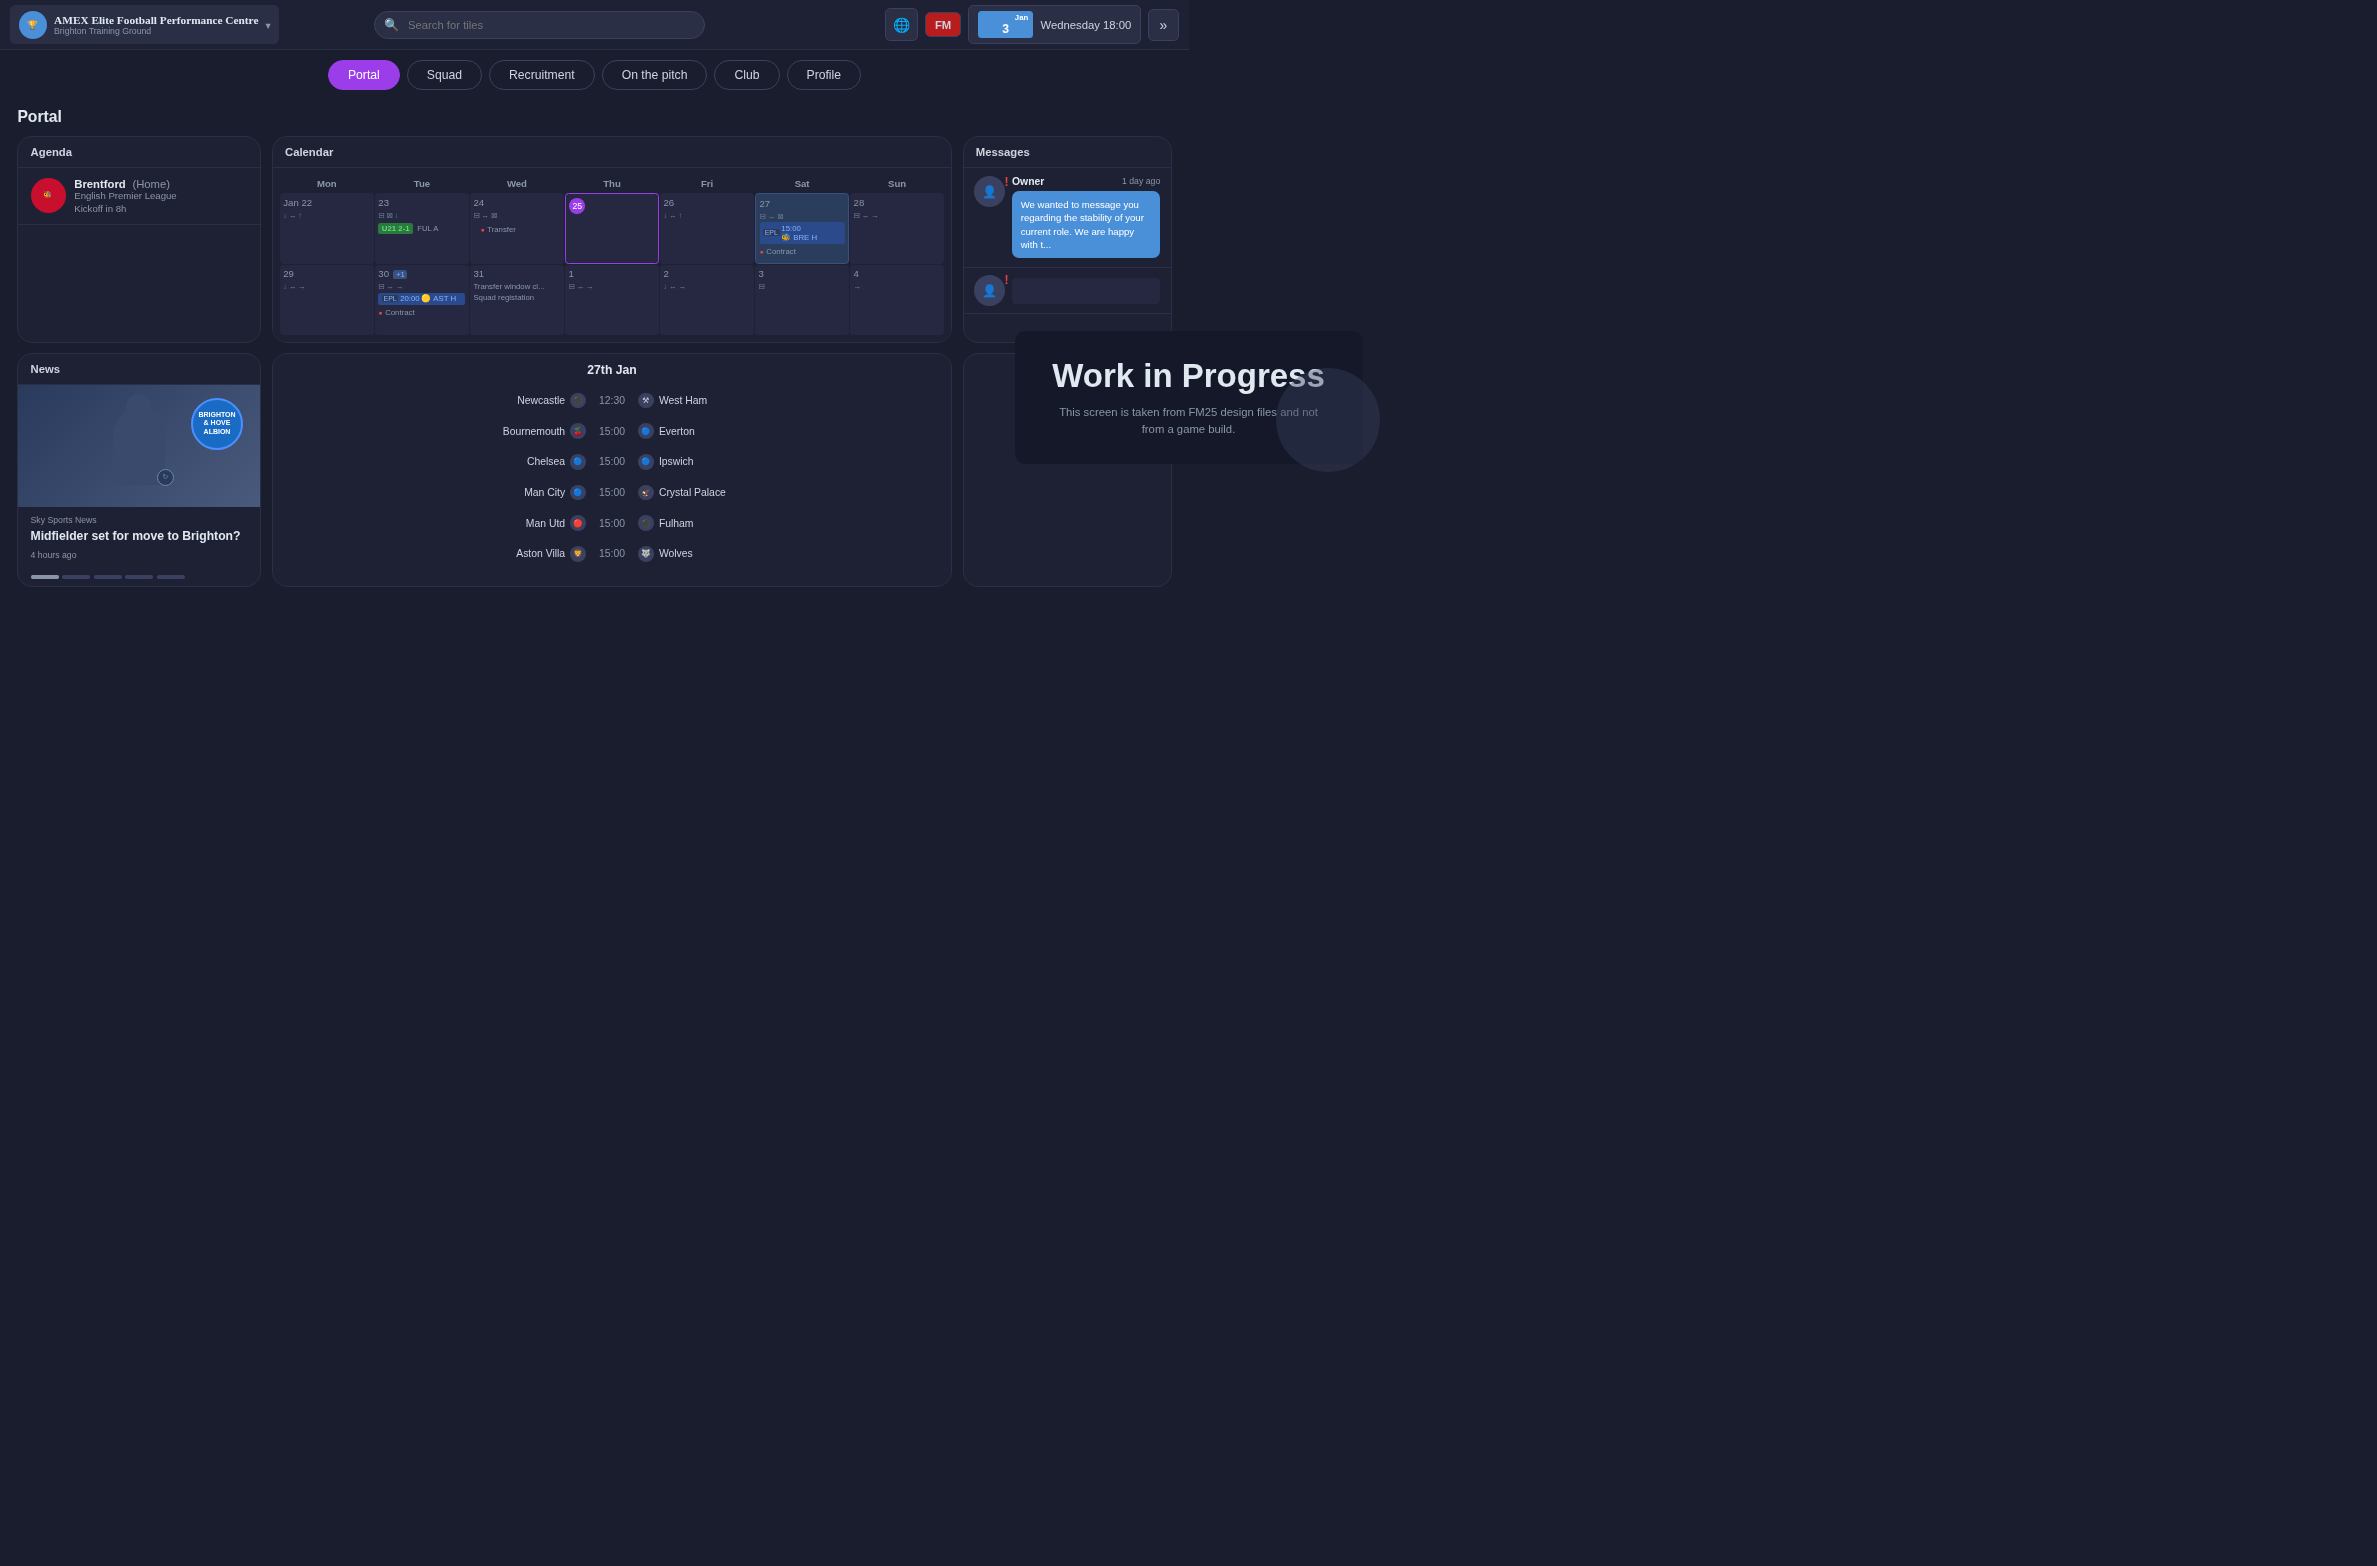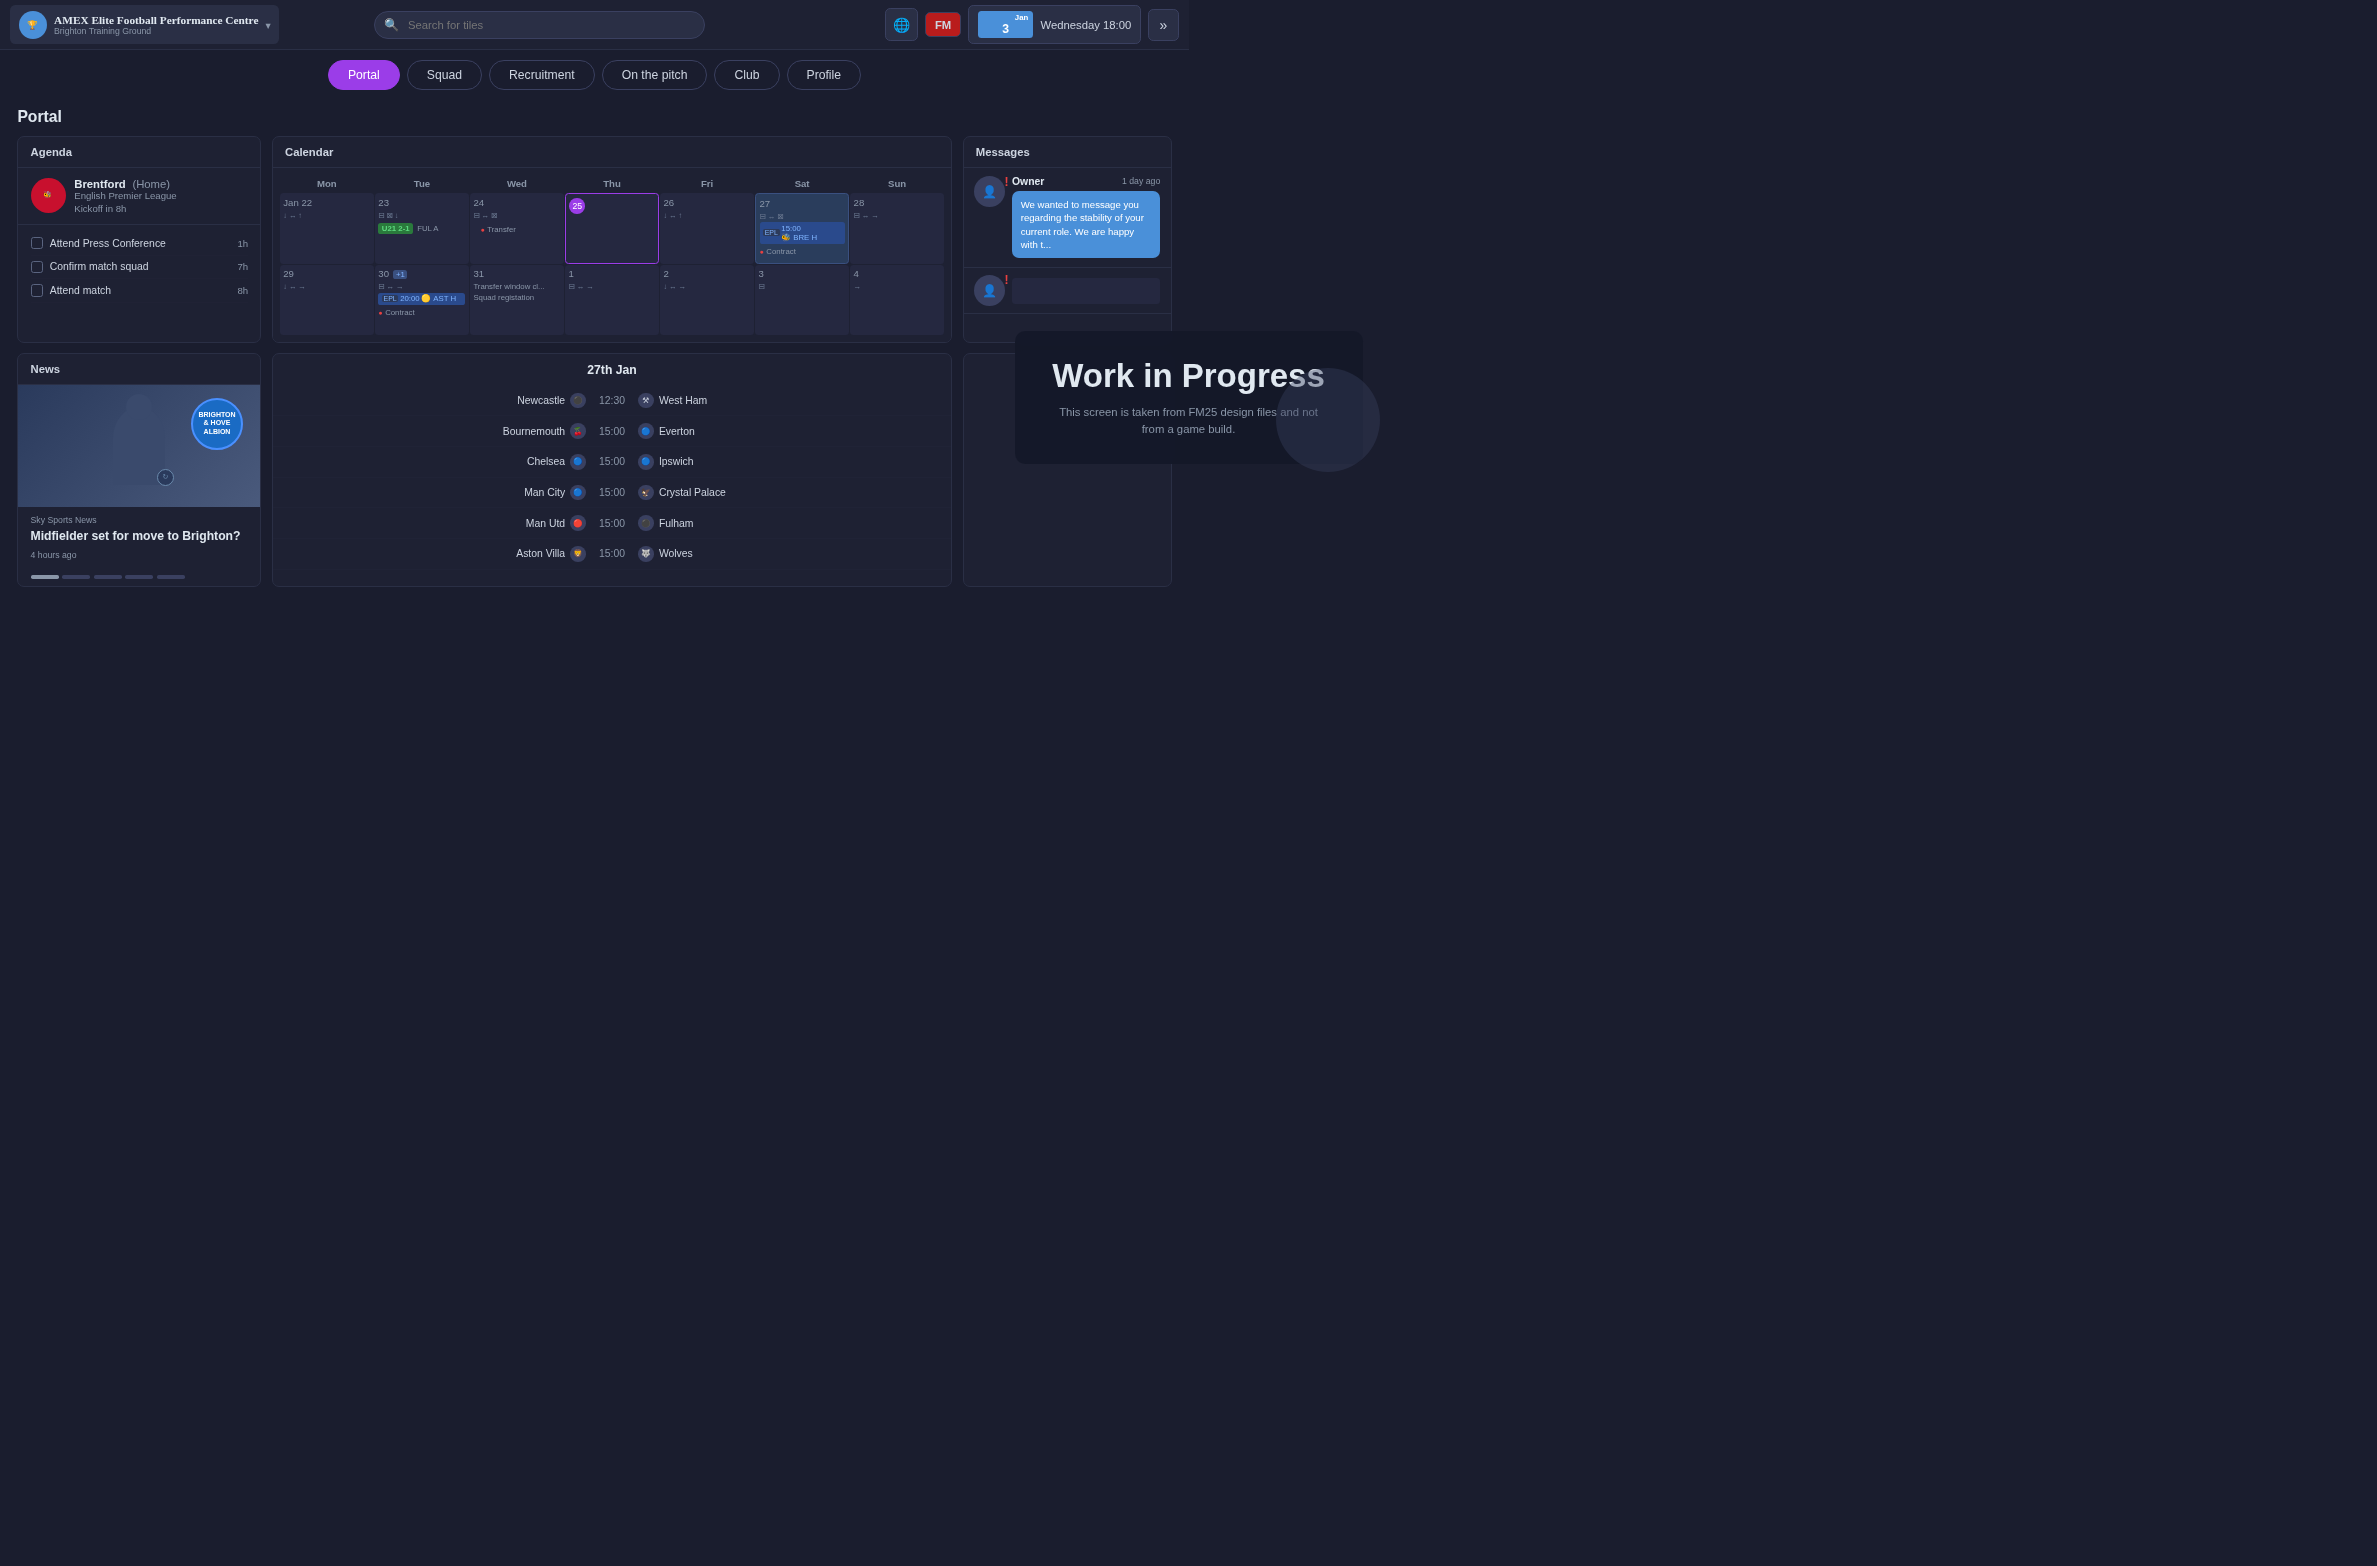--- a/index.html
+++ b/index.html
@@ -170,21 +170,21 @@
     .main-grid {
       display: grid;
       grid-template-columns: 244px 1fr 209px;
       grid-template-rows: auto auto;
       gap: 10.4px;
       padding: 0 17.4px 17.4px;
     }
 
     .panel {
       background: #1e2133;
-      border-radius: 7px;
+      border-radius: 15px;
       border: 0.9px solid #2a2f45;
       overflow: hidden;
     }
 
     .panel-header {
       padding: 8.7px 12.2px;
       font-size: 11.3px;
       font-weight: bold;
       color: #cdd4e0;
       border-bottom: 0.9px solid #2a2f45;
@@ -542,37 +542,20 @@
       <div class="match-logo">🐝</div>
       <div class="match-info">
         <div class="team-name">
           <span>Brentford</span>
           <span style="font-weight:normal; color:#8a96a8; margin-left:3.5px;">(Home)</span>
         </div>
         <div class="league">English Premier League</div>
         <div class="kickoff">Kickoff in 8h</div>
       </div>
     </div>
-    <div class="agenda-tasks">
-      <div class="task-item">
-        <div class="task-checkbox"></div>
-        <span class="task-name">Attend Press Conference</span>
-        <span class="task-time">1h</span>
-      </div>
-      <div class="task-item">
-        <div class="task-checkbox"></div>
-        <span class="task-name">Confirm match squad</span>
-        <span class="task-time">7h</span>
-      </div>
-      <div class="task-item">
-        <div class="task-checkbox"></div>
-        <span class="task-name">Attend match</span>
-        <span class="task-time">8h</span>
-      </div>
-    </div>
   </div>
 
   <div class="panel calendar-panel">
     <div class="panel-header">Calendar</div>
     <div class="calendar-grid">
 
       <div class="cal-header">Mon</div>
       <div class="cal-header">Tue</div>
       <div class="cal-header">Wed</div>
       <div class="cal-header">Thu</div>

